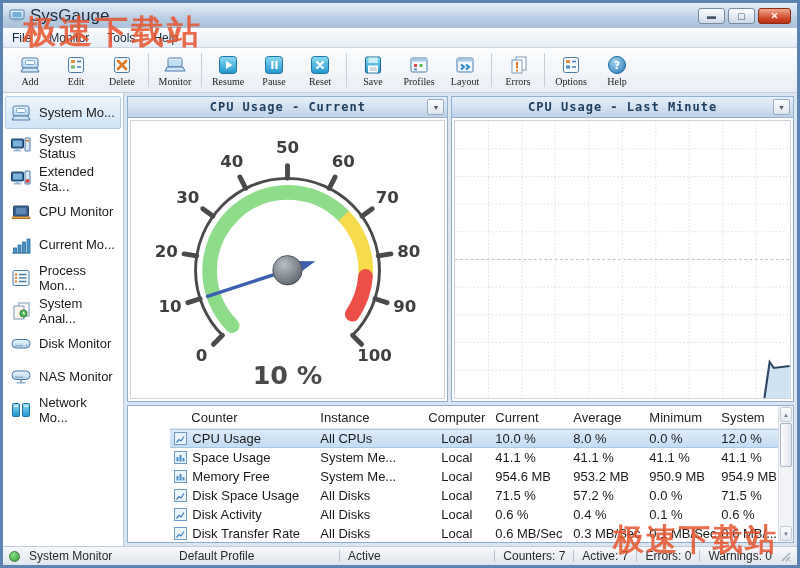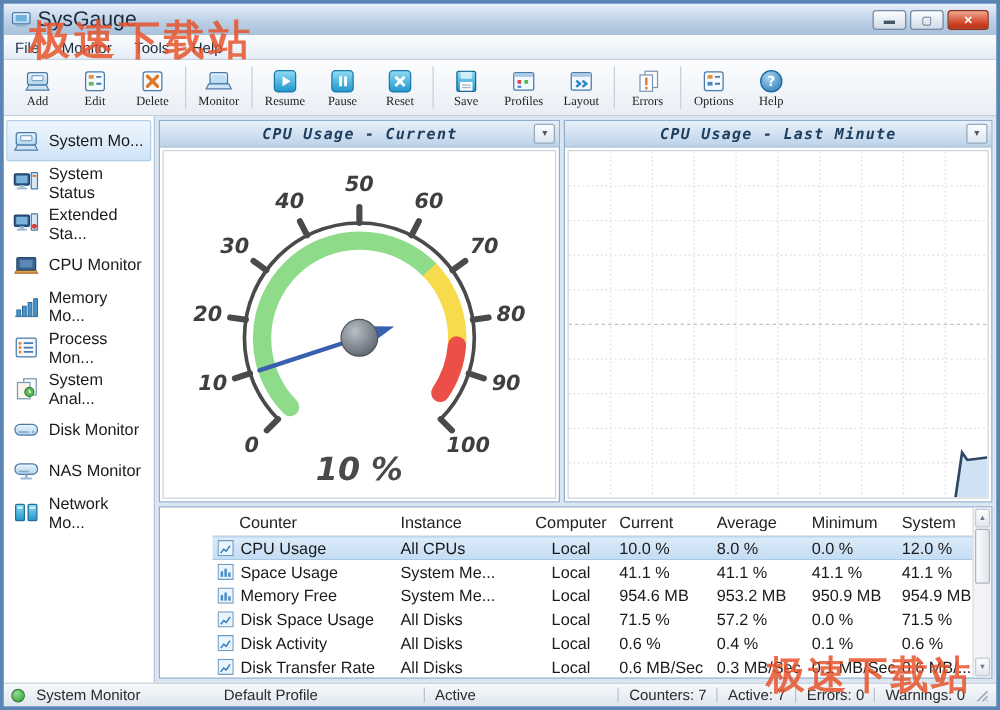--- a/index.html
+++ b/index.html
@@ -31,21 +31,21 @@
   .tsep { width:1px; background:#c6d0dc; margin:4px 3px; }
   
   .content { display:flex; height:453px; }
   .sidebar { width:142px; background:#fff; border-right:1px solid #b4c6da; padding:3px 2px; }
   .side-item { height:33px; display:flex; align-items:center; gap:7px; padding:0 4px;
                font-size:13px; color:#1a1a1a; border:1px solid transparent; border-radius:2px;}
   .side-item svg { width:22px; height:22px; flex:none; }
   .side-item.selected { background:linear-gradient(#eef6fd,#cfe4f7); border-color:#aed0ec; font-weight:normal; }
   .main { flex:1; padding:3px; display:flex; flex-direction:column; gap:3px; background:#dce6f0; }
   .panels { display:flex; gap:3px; height:306px; }
-  .panel { border:1px solid #8fafd0; background:#fff; display:flex; flex-direction:column;font-style:italic; }
+  .panel { border:1px solid #8fafd0; background:#fff; display:flex; flex-direction:column; }
   .panel.gauge-p { width:321px; flex:none; }
   .panel.chart-p { flex:1; }
   .panel-header { height:21px; background:linear-gradient(#e7f0f9,#bdd2e8); border-bottom:1px solid #9ab4d0;
                   display:flex; align-items:center; justify-content:center; position:relative; flex:none;}
   .panel-title { font-family:"DejaVu Sans Mono",monospace; font-weight:bold; font-size:12px;
                  color:#1e3e60; letter-spacing:1px; }
   .dd-btn { position:absolute; right:3px; top:2px; width:17px; height:16px; border:1px solid #98aabf;
             border-radius:2px; background:linear-gradient(#fcfdfe,#dde6ef); display:flex;
             align-items:center; justify-content:center; font-size:7px; color:#556; }
   .panel-body { flex:1; margin:2px; border:1px solid #cdd5de; position:relative; overflow:hidden; background:#fff;}
@@ -299,21 +299,21 @@
           <span>CPU Monitor</span>
       </div>
       <div class="side-item">
         <svg viewBox="0 0 22 22">
           <line x1="2" y1="19" x2="20" y2="19" stroke="#8aa0b4" stroke-width="1.4"></line>
           <rect x="3.5" y="14" width="3" height="5" fill="#4a94cc" stroke="#2a6a9c" stroke-width="0.8"></rect>
           <rect x="8" y="11" width="3" height="8" fill="#4a94cc" stroke="#2a6a9c" stroke-width="0.8"></rect>
           <rect x="12.5" y="8" width="3" height="11" fill="#4a94cc" stroke="#2a6a9c" stroke-width="0.8"></rect>
           <rect x="17" y="5" width="3" height="14" fill="#4a94cc" stroke="#2a6a9c" stroke-width="0.8"></rect>
         </svg>
-          <span>Memory Mo...</span>
+          <span>Current Mo...</span>
       </div>
       <div class="side-item">
         <svg viewBox="0 0 22 22">
           <rect x="3" y="3.5" width="16" height="15" rx="1.5" fill="#f2f8fd" stroke="#4a7aa8"></rect>
           <circle cx="6" cy="7.5" r="1.2" fill="#e08838"></circle>
             <circle cx="6" cy="11" r="1.2" fill="#e08838"></circle>
           <circle cx="6" cy="14.5" r="1.2" fill="#e08838"></circle>
           <line x1="9" y1="7.5" x2="16.5" y2="7.5" stroke="#4a7aa8" stroke-width="1.4"></line>
           <line x1="9" y1="11" x2="16.5" y2="11" stroke="#4a7aa8" stroke-width="1.4"></line>
           <line x1="9" y1="14.5" x2="16.5" y2="14.5" stroke="#4a7aa8" stroke-width="1.4"></line>

